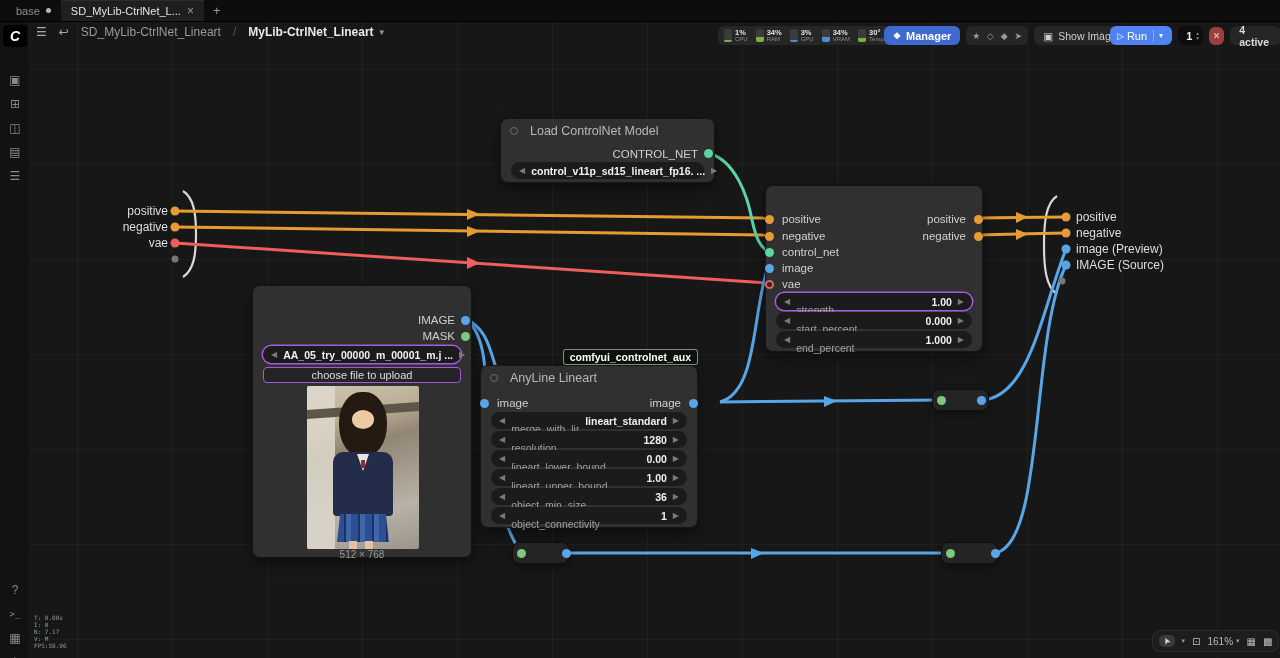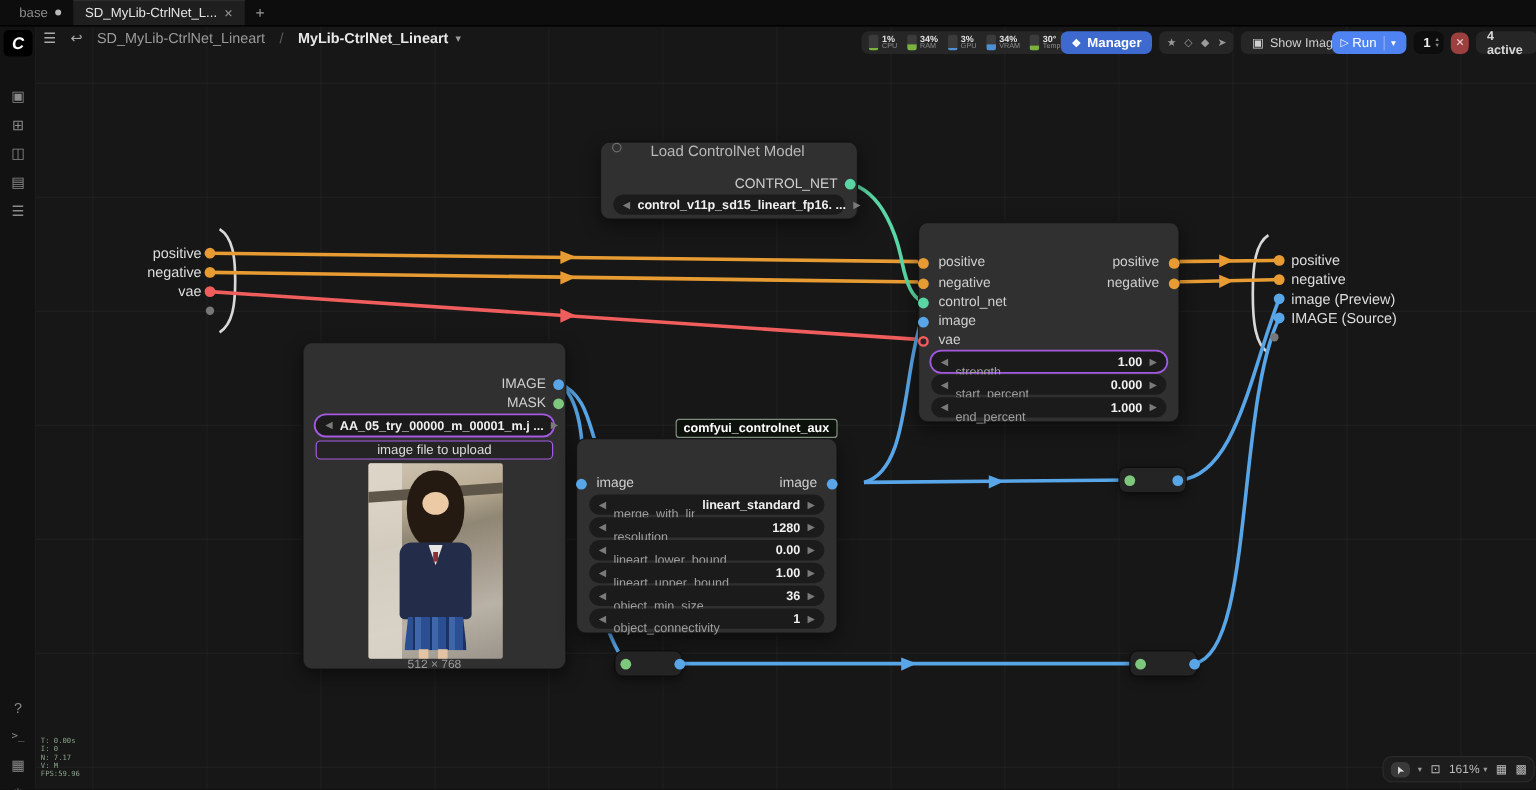--- a/index.html
+++ b/index.html
@@ -72,22 +72,22 @@
   .batch b { color:#eee; font-size:11px; font-weight:600; }
   .stepper { display:flex; flex-direction:column; color:#888; font-size:5.5px; line-height:5px; }
   .redbtn { width:18px; height:18px; background:#9c3f3f; border-radius:6px; color:#f2d5d5; font-size:9px;
     display:flex; align-items:center; justify-content:center; }
   .activepill { background:#262626; border-radius:6px; height:19px; display:flex; align-items:center;
     padding:0 9px; color:#d8d8d8; font-size:10.5px; font-weight:600; }
 
   
   .node { position:absolute; background:#303030; border:1px solid rgba(0,0,0,.55); border-radius:8px;
     box-shadow:0 5px 14px rgba(0,0,0,.45); z-index:2; }
-  .ntitle { position:absolute; left:0; top:0; right:0; height:24px; display:flex; align-items:flex-start;
-    gap:24px; padding-left:9px; color:#b8b8b8; font-size:12.5px; }
+  .ntitle { position:absolute; left:0; top:0; right:0; height:24px; display:flex; align-items:center;
+    gap:12px; padding-left:9px; color:#b8b8b8; font-size:12.5px; }
   .cdot { width:8px; height:8px; border-radius:50%; border:1.5px solid #6e6e6e; flex:0 0 auto; }
   .slot { position:absolute; font-size:11.5px; color:#cfcfcf; height:14px; line-height:14px; }
   .slot.r { text-align:right; }
   .port { position:absolute; width:9px; height:9px; border-radius:50%; z-index:3; }
   .port.ring { background:#262626; border:2.2px solid #ef5d5d; }
   .widget { position:absolute; left:10px; right:10px; height:17px; background:#1b1b1b; border-radius:9px;
     display:flex; align-items:center; padding:0 8px; font-size:10.5px; color:#9e9e9e; gap:6px; }
   .widget .wname { white-space:nowrap; overflow:hidden;margin-top:16px; }
   .widget .wval { margin-left:auto; color:#f0f0f0; font-weight:600; white-space:nowrap; }
   .widget .warrow { color:#7a7a7a; font-size:8px; flex:0 0 auto; }
@@ -371,38 +371,42 @@
   <div class="node" style="left:252px;top:285px;width:220px;height:273px">
     <div class="slot r" style="right:16px;top:27px">IMAGE</div>
     <div class="slot r" style="right:16px;top:43px">MASK</div>
     <span class="port" style="left:208px;top:30px;background:#58a6e8"></span>
     <span class="port" style="left:208px;top:46px;background:#7ec87e"></span>
     <div class="widget combo purple" style="top:60px">
       <span class="warrow">◀</span>
       <span class="wval">AA_05_try_00000_m_00001_m.j ...</span>
       <span class="warrow" style="margin-left:auto">▶</span>
     </div>
-    <div class="uploadbtn" style="left:10px;right:10px;top:81px;height:16px">image file to upload</div>
+    <div class="uploadbtn" style="left:10px;right:10px;top:81px;height:16px">choose file to upload</div>
     <div class="photo">
       <div class="ph-wall"></div>
       <div class="ph-roof"></div>
       <div class="ph-hair"></div>
       <div class="ph-face"></div>
       <div class="ph-body"></div>
       <div class="ph-shirt"></div>
       <div class="ph-tie"></div>
       <div class="ph-skirt"></div>
       <div class="ph-leg1"></div>
       <div class="ph-leg2"></div>
     </div>
     <div class="caption" style="top:263px">512 × 768</div>
   </div>
 
   <div class="node" style="left:480px;top:365px;width:218px;height:163px">
     <div class="nbadge">comfyui_controlnet_aux</div>
+    <div class="ntitle">
+      <span class="cdot"></span>
+      <span>AnyLine Lineart</span>
+    </div>
     <div class="slot" style="left:16px;top:30px">image</div>
     <div class="slot r" style="right:16px;top:30px">image</div>
     <span class="port" style="left:-1px;top:33px;background:#58a6e8"></span>
     <span class="port" style="left:208px;top:33px;background:#58a6e8"></span>
     <div class="widget" style="top:46px">
       <span class="warrow">◀</span>
       <span class="wname">merge_with_lin...</span>
       <span class="wval">lineart_standard</span>
       <span class="warrow">▶</span>
     </div>

